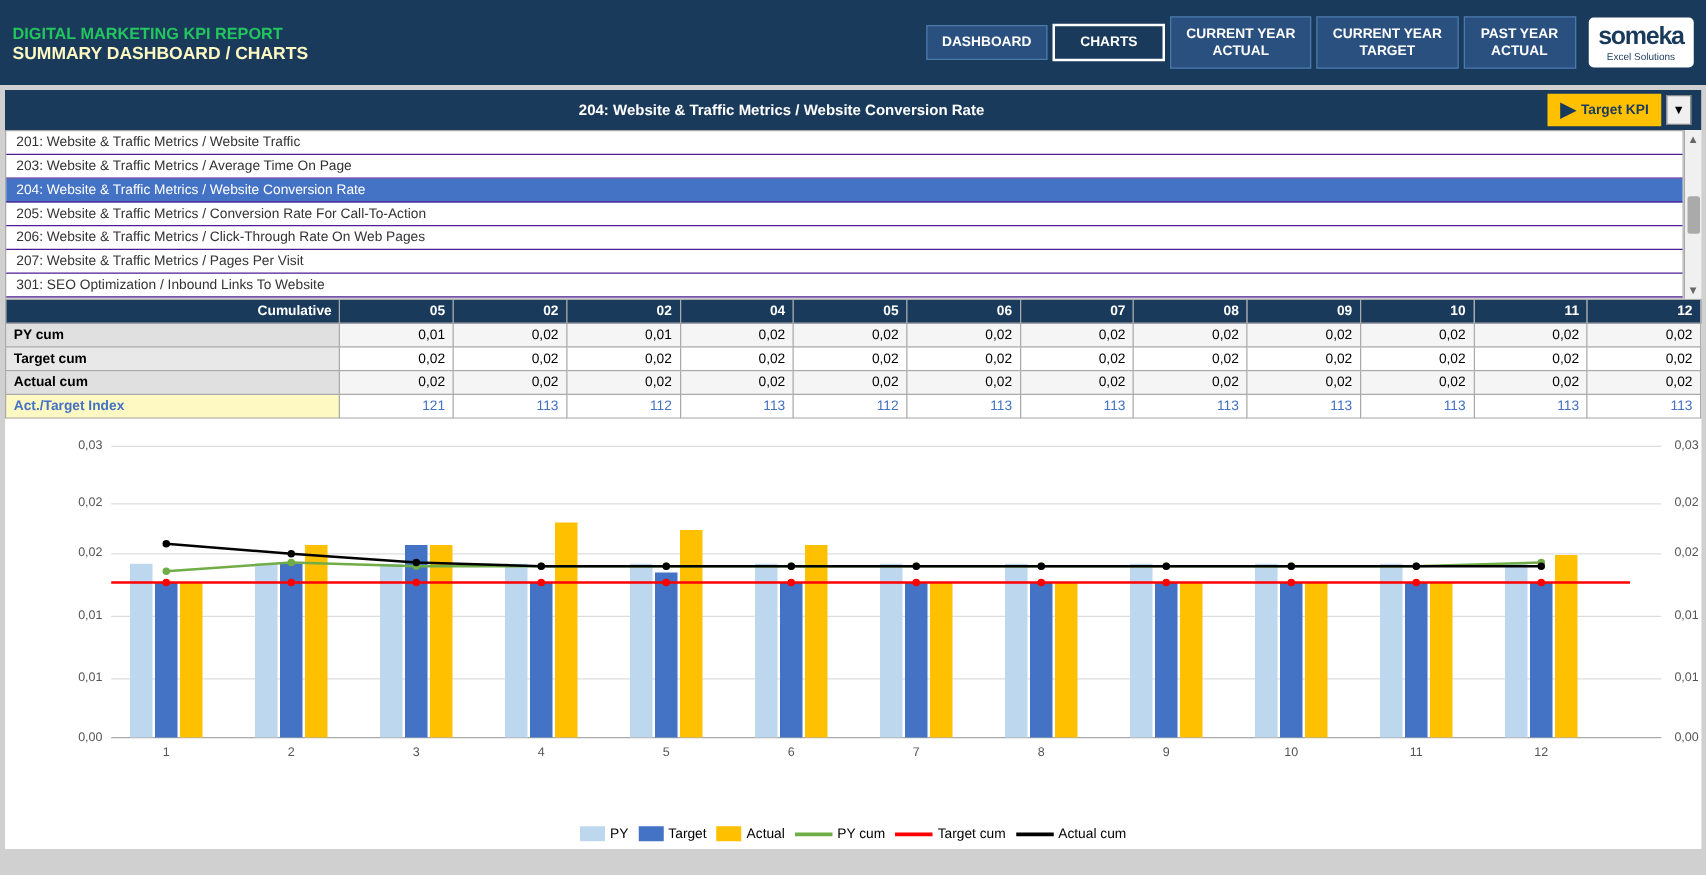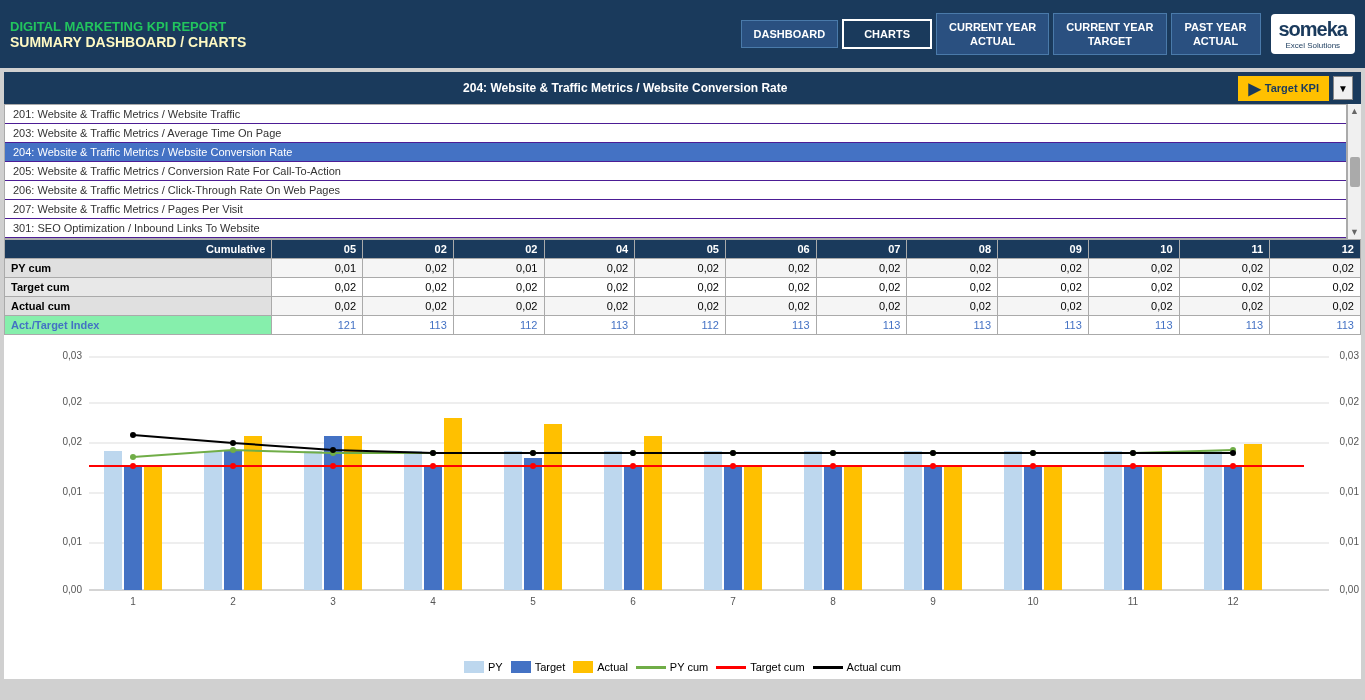--- a/index.html
+++ b/index.html
@@ -83,21 +83,21 @@
     .data-table th, .data-table td {
       border: 1px solid #aaa;
       padding: 3px 6px;
       text-align: right;
     }
     .data-table th { background: #1a3a5c; color: white; font-weight: bold; }
     .data-table td:first-child { text-align: left; font-weight: bold; background: #e8e8e8; }
     .data-table tr:nth-child(odd) td { background: #f5f5f5; }
     .data-table tr:nth-child(odd) td:first-child { background: #e0e0e0; }
     .data-table .index-row td { color: #4472c4; background: white; }
-    .data-table .index-row td:first-child { color: #4472c4; background: #86efac; }
+    .data-table .index-row td:first-child { color: #4472c4; background: #fef9c3; }
 
     
     .chart-area {
       background: white;
       padding: 10px 20px 10px 50px;
       position: relative;
       height: 320px;
     }
 
     

